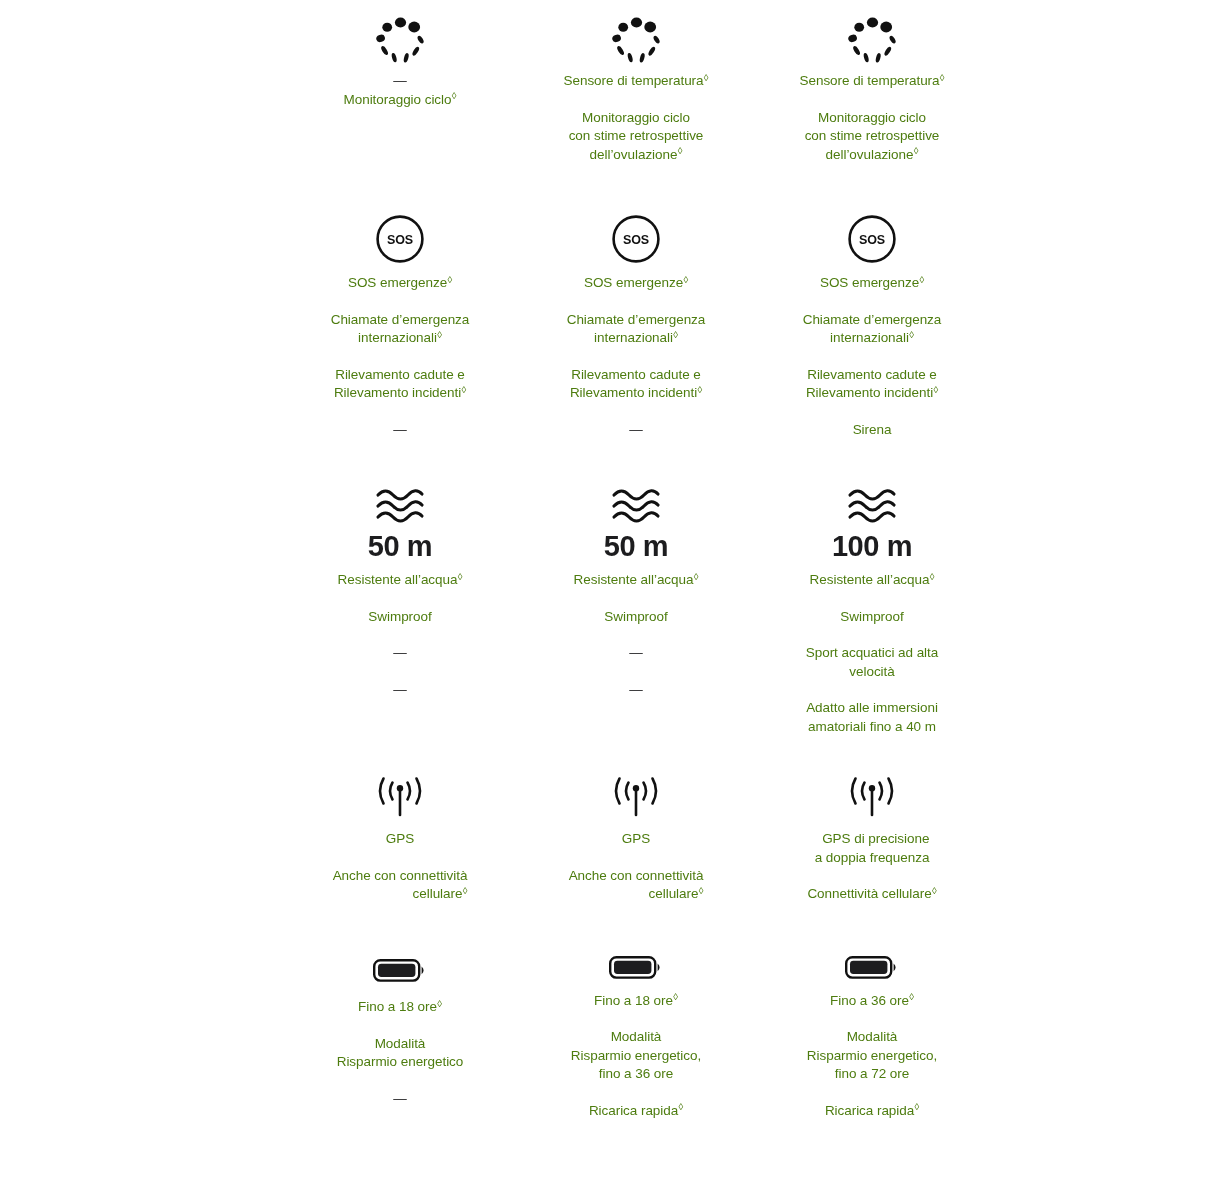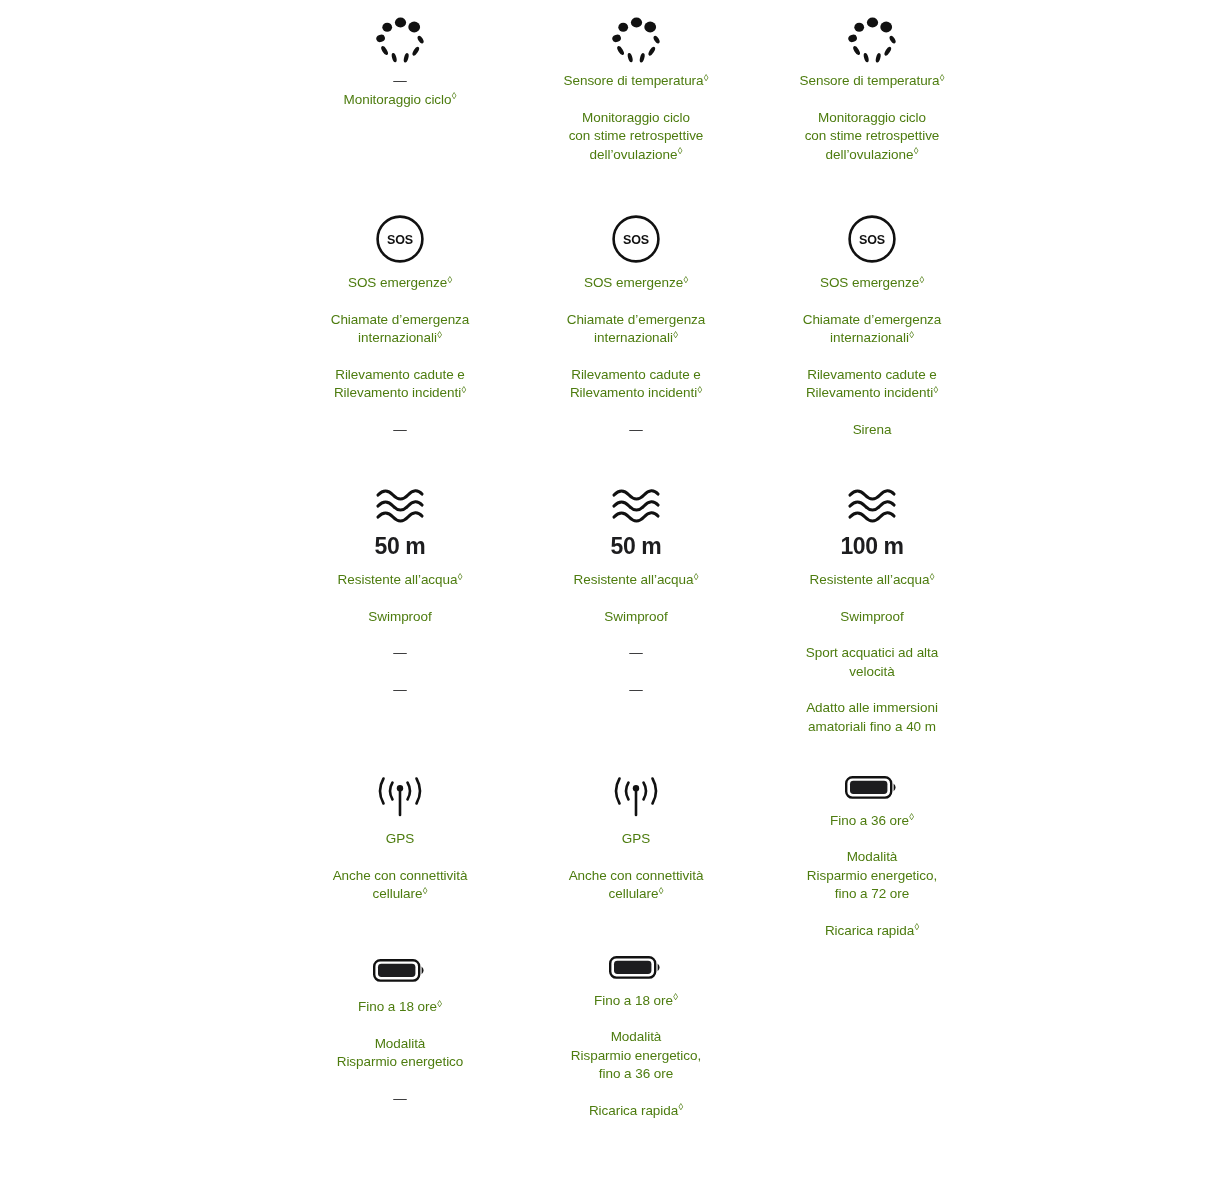--- a/index.html
+++ b/index.html
@@ -39,21 +39,21 @@
   .row {
     width: 100%;
     display: flex;
     flex-direction: column;
     align-items: center;
     text-align: center;
   }
   .row-cycle    { height: 200px; padding-top: 14px; }
   .row-sos      { height: 270px; padding-top: 12px; }
   .row-water    { height: 290px; padding-top: 12px; }
-  .row-gps      { height: 180px; padding-top: 12px; }
+  .row-gps      { height: 180px; padding-top: 12px; text-align: right; }
   .row-battery  { height: 180px; padding-top: 8px; align-items: center; }
 
   
   .icon-wrap {
     display: flex;
     align-items: center;
     justify-content: center;
     height: 52px;
     margin-bottom: 6px;
   }
@@ -75,21 +75,21 @@
   .dash {
     font-size: 13.5px;
     line-height: 18.5px;
     color: #1d1d1f;
     margin-top: 18px;
     user-select: none;
   }
   .dash.first { margin-top: 0; }
 
   .big {
-    font-size: 23px;
+    font-size: 29px;
     line-height: 32px;
     font-weight: 700;
     letter-spacing: -0.4px;
     color: #1d1d1f;
     margin-bottom: 9px;
   }
 
   sup.fn {
     font-size: 9.5px;
     line-height: 0;
@@ -325,20 +325,36 @@
           </g>
         </svg>
       </div>
       <div class="big">100 m</div>
       <div class="line">Resistente all’acqua<sup class="fn">◊</sup></div>
       <div class="line">Swimproof</div>
       <div class="line">Sport acquatici ad alta<br>velocità</div>
       <div class="line">Adatto alle immersioni<br>amatoriali fino a 40 m</div>
     </div>
 
+    <div class="row row-gps">
+      <div class="icon-wrap gps-wrap">
+        <svg width="62" height="50" viewBox="0 0 62 50" aria-hidden="true">
+          <g fill="none" stroke="#111111" stroke-width="2.6" stroke-linecap="round">
+            <path d="M23.5 8.5 Q18.5 17 23.5 25.5"></path>
+            <path d="M14.5 4.5 Q7.5 17 14.5 29.5"></path>
+            <path d="M38.5 8.5 Q43.5 17 38.5 25.5"></path>
+            <path d="M47.5 4.5 Q54.5 17 47.5 29.5"></path>
+            <path d="M31 17 V41"></path>
+          </g>
+          <circle cx="31" cy="14.2" r="3.2" fill="#111111"></circle>
+        </svg>
+      </div>
+      <div class="line">GPS di precisione<br>a doppia frequenza</div>
+      <div class="line">Connettività cellulare<sup class="fn">◊</sup></div>
+    </div>
 
     <div class="row row-battery">
       <div class="icon-wrap batt-wrap">
         <svg width="56" height="30" viewBox="0 0 56 30" aria-hidden="true">
           <rect x="2.2" y="5.2" width="45" height="20.4" rx="6.2" ry="6.2" fill="none" stroke="#111111" stroke-width="2.4"></rect>
           <rect x="6.0" y="8.8" width="37.4" height="13.2" rx="3.4" ry="3.4" fill="#1d1d1f"></rect>
           <path d="M49.6 11.6 Q53.6 15.4 49.6 19.2 Z" fill="#111111"></path>
         </svg>
       </div>
       <div class="line">Fino a 36 ore<sup class="fn">◊</sup></div>

